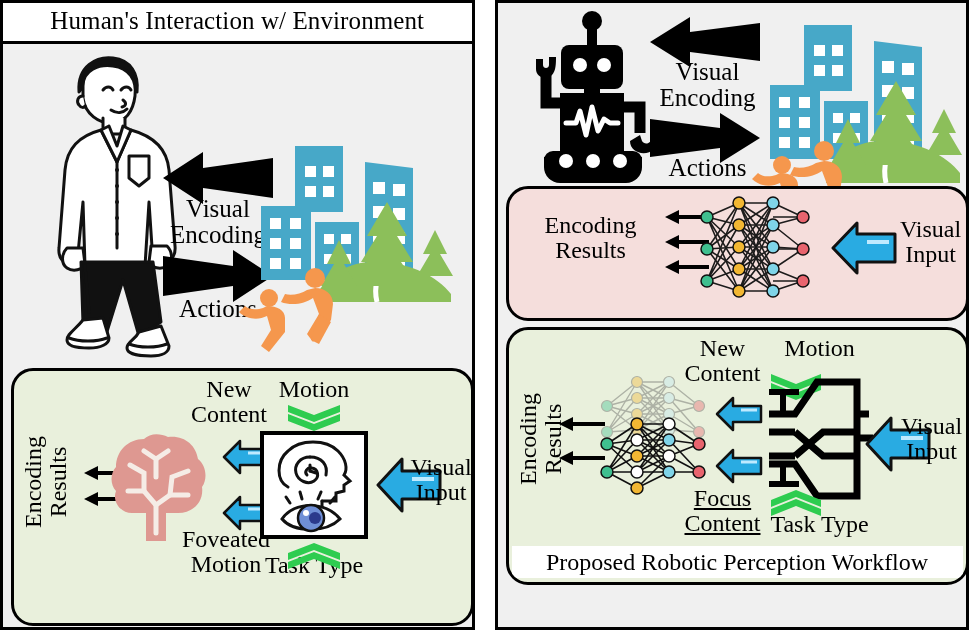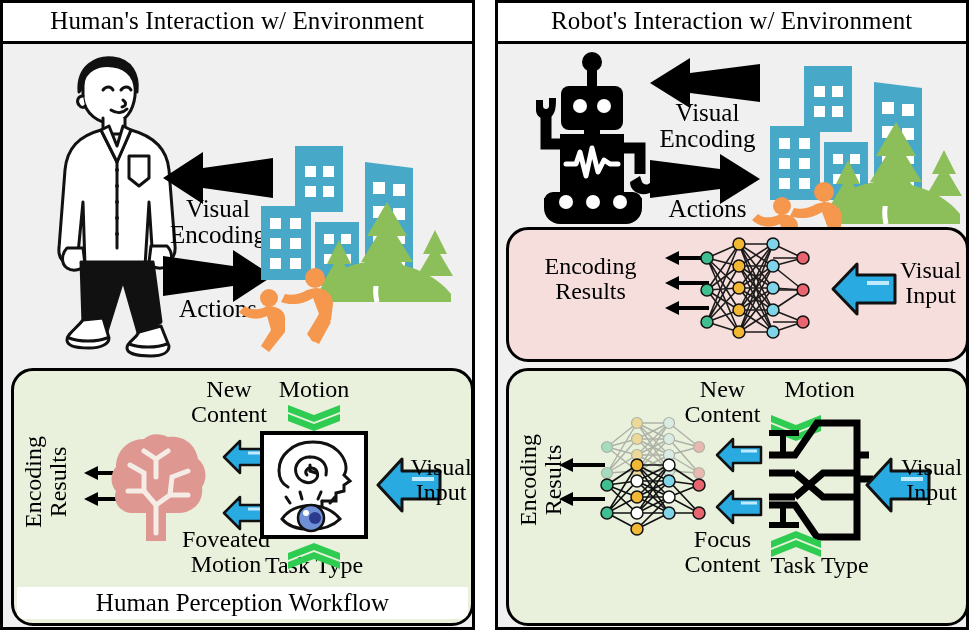--- a/index.html
+++ b/index.html
@@ -325,28 +325,26 @@
 
         <div class="abs" style="left:362px;top:84px;">
           <svg width="66" height="60" viewBox="0 0 66 60">
             <path d="M2 30 L26 4 L26 16 L64 16 L64 44 L26 44 L26 56 Z" fill="#29abe2" stroke="#111" stroke-width="3" stroke-linejoin="round"></path>
             <path d="M36 24 L58 24" stroke="#bfeaff" stroke-width="4"></path>
           </svg>
         </div>
         <div class="tlabel" style="left:382px;top:84px;width:90px;">Visual
 Input</div>
 
-        <div class="caption">Human Perception Workflow</div>
       </div>
 
     </div>
   </div>
 
   <div class="panel">
-    <div class="panel-title">Robot's Interaction w/ Environment</div>
     <div class="panel-body">
 
       <div class="abs" style="left:20px;top:8px;">
         <svg width="150" height="160" viewBox="0 0 150 160">
           <g fill="#000">
 
             <circle cx="74" cy="10" r="10"></circle>
             <rect x="69" y="18" width="10" height="18"></rect>
 
             <rect x="43" y="34" width="62" height="44" rx="8"></rect>
@@ -596,21 +594,21 @@
         </div>
         <div class="abs" style="left:206px;top:118px;">
           <svg width="48" height="36" viewBox="0 0 48 36">
             <path d="M2 18 L18 2 L18 10 L46 10 L46 26 L18 26 L18 34 Z" fill="#29abe2" stroke="#111" stroke-width="2.5" stroke-linejoin="round"></path>
             <path d="M26 14 L42 14" stroke="#bfeaff" stroke-width="3"></path>
           </svg>
         </div>
 
         <div class="tlabel" style="left:148px;top:6px;width:132px;">New
 Content</div>
-        <div class="tlabel" style="left:144px;top:156px;width:140px;">Focus
+        <div class="tlabel" style="left:144px;top:156px;width:140px;text-decoration:underline;">Focus
 Content</div>
 
         <div class="tlabel" style="left:248px;top:6px;width:126px;">Motion</div>
         <div class="tlabel" style="left:248px;top:182px;width:126px;">Task Type</div>
 
         <div class="abs" style="left:262px;top:44px;">
           <svg width="50" height="24" viewBox="0 0 50 24">
             <g fill="#2ecc50">
               <path d="M0 0 L25 10 L50 0 L50 7 L25 17 L0 7 Z"></path>
               <path d="M0 9 L25 19 L50 9 L50 16 L25 26 L0 16 Z"></path>
@@ -654,17 +652,18 @@
 
         <div class="abs" style="left:356px;top:84px;">
           <svg width="66" height="60" viewBox="0 0 66 60">
             <path d="M2 30 L26 4 L26 16 L64 16 L64 44 L26 44 L26 56 Z" fill="#29abe2" stroke="#111" stroke-width="3" stroke-linejoin="round"></path>
             <path d="M36 24 L58 24" stroke="#bfeaff" stroke-width="4"></path>
           </svg>
         </div>
         <div class="tlabel" style="left:378px;top:84px;width:90px;">Visual
 Input</div>
 
+        <div class="caption fit">Proposed Robotic Perception Workflow</div>
       </div>
 
     </div>
   </div>
 </div>
 
 </body></html>

